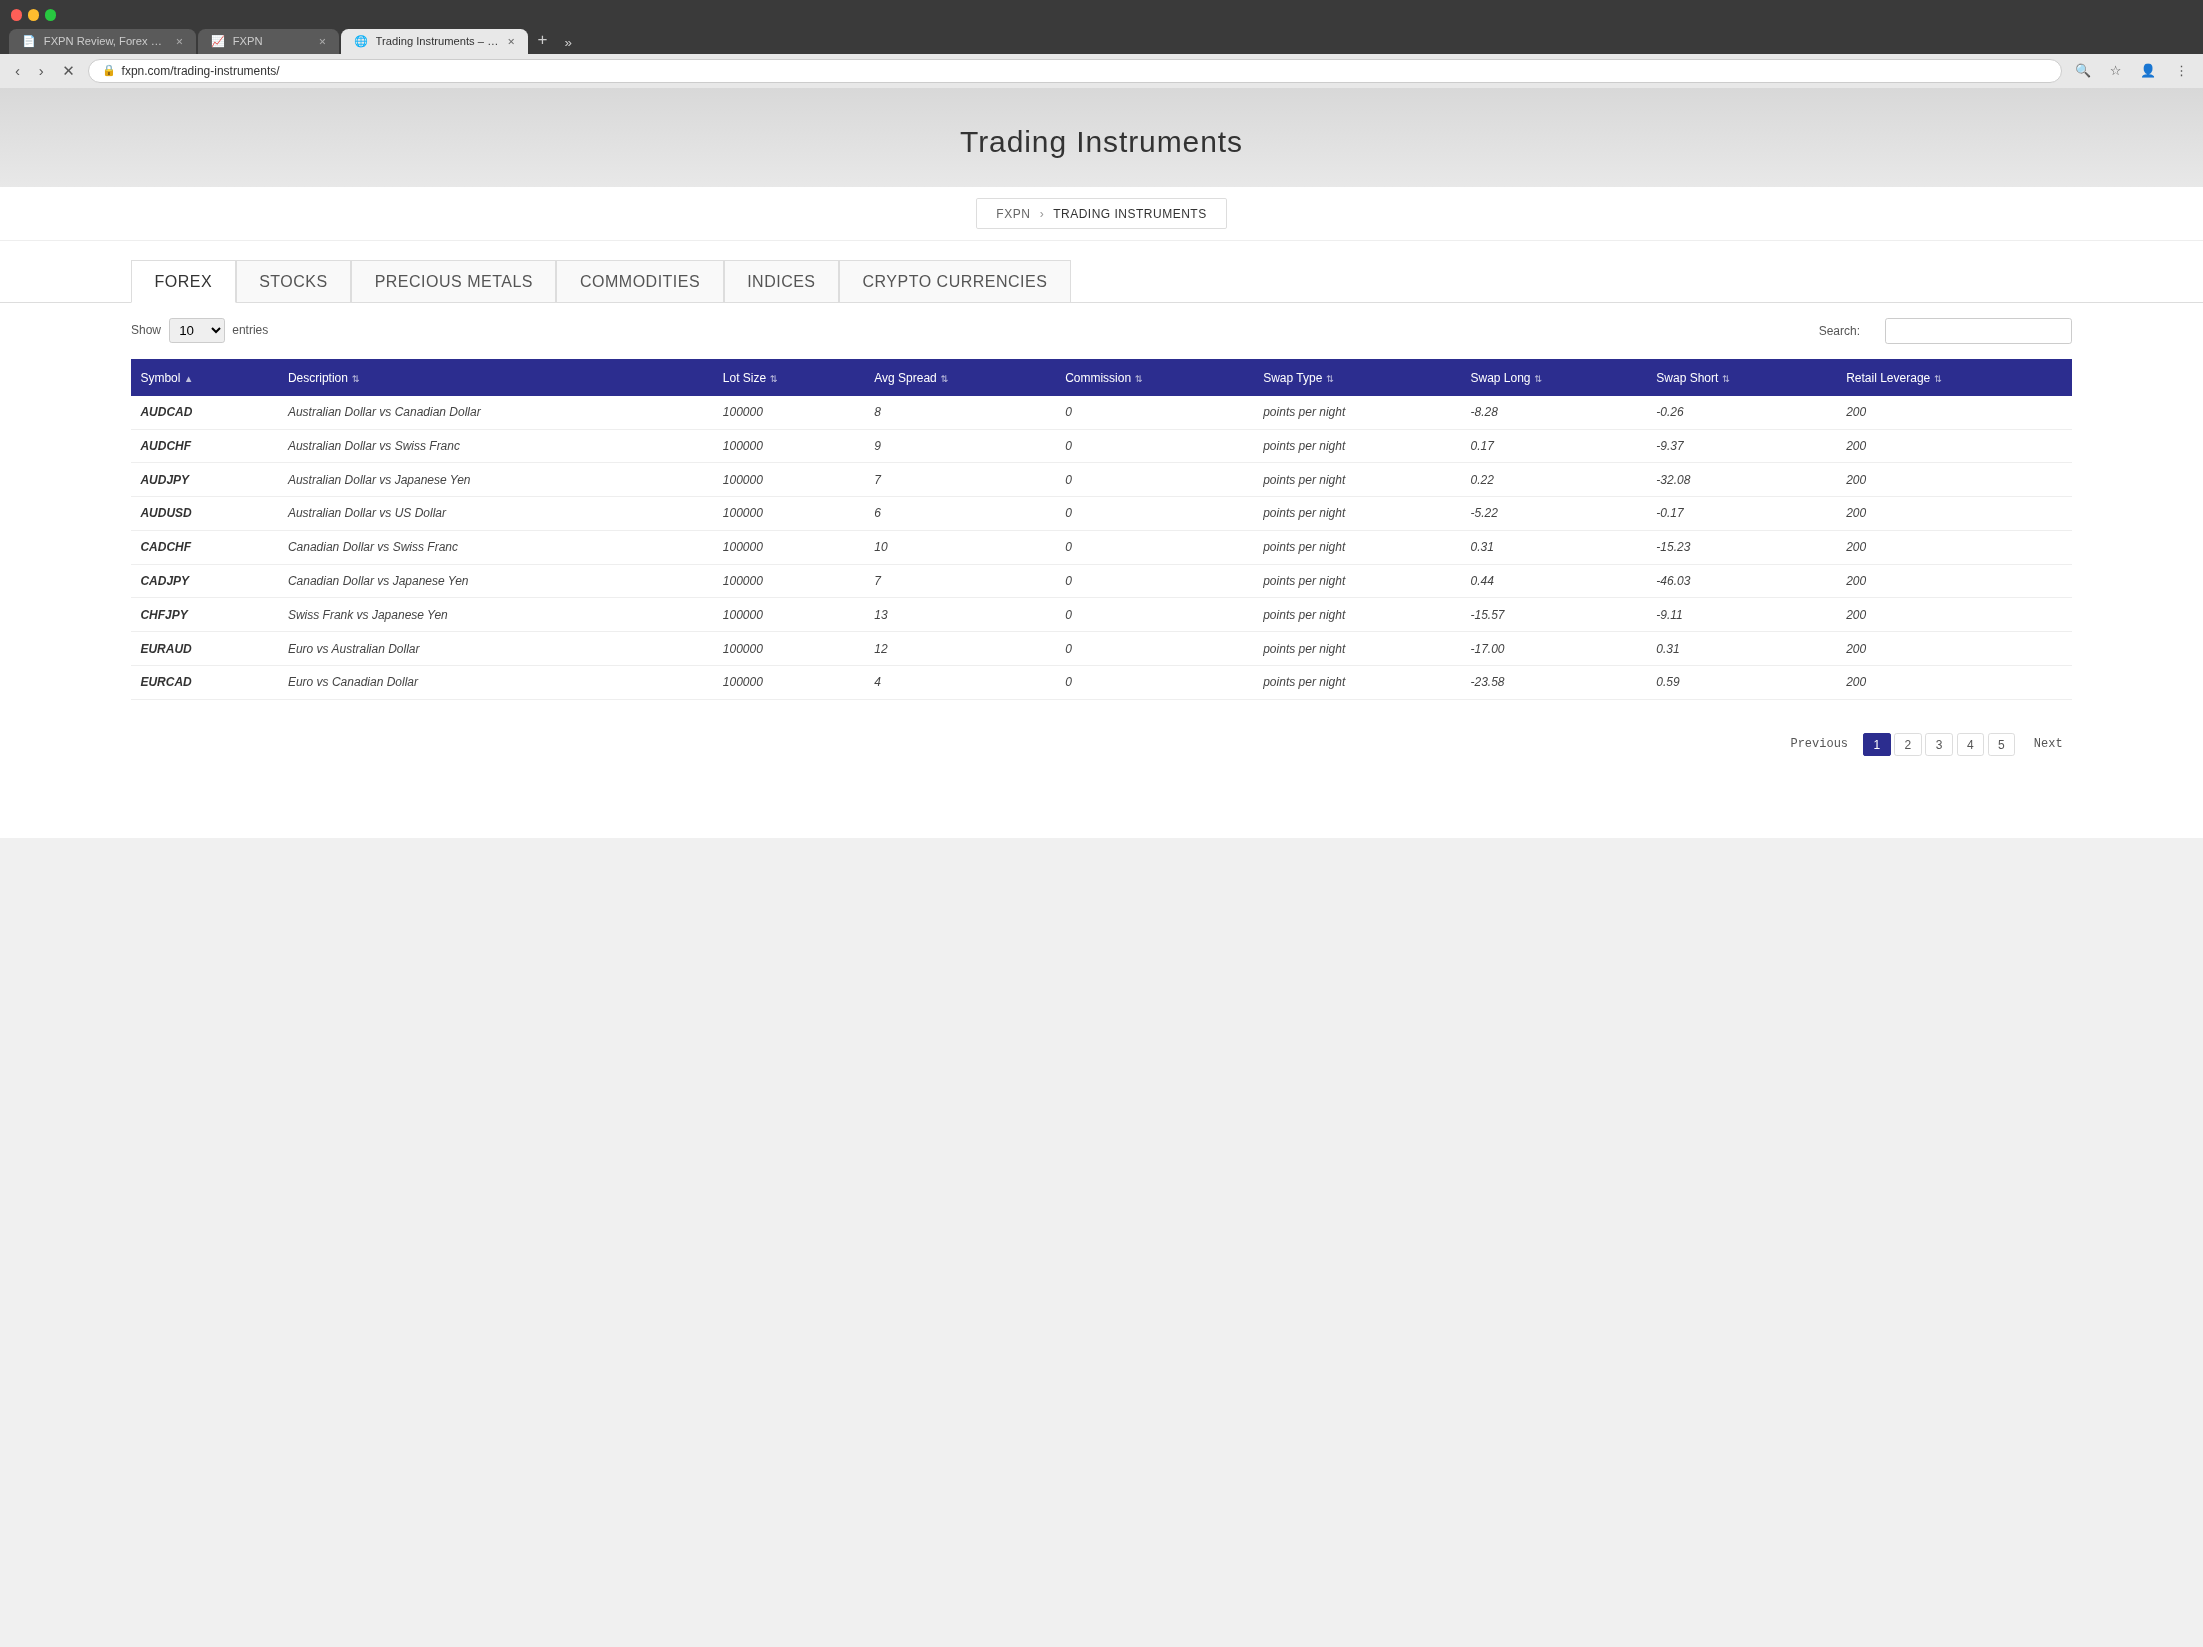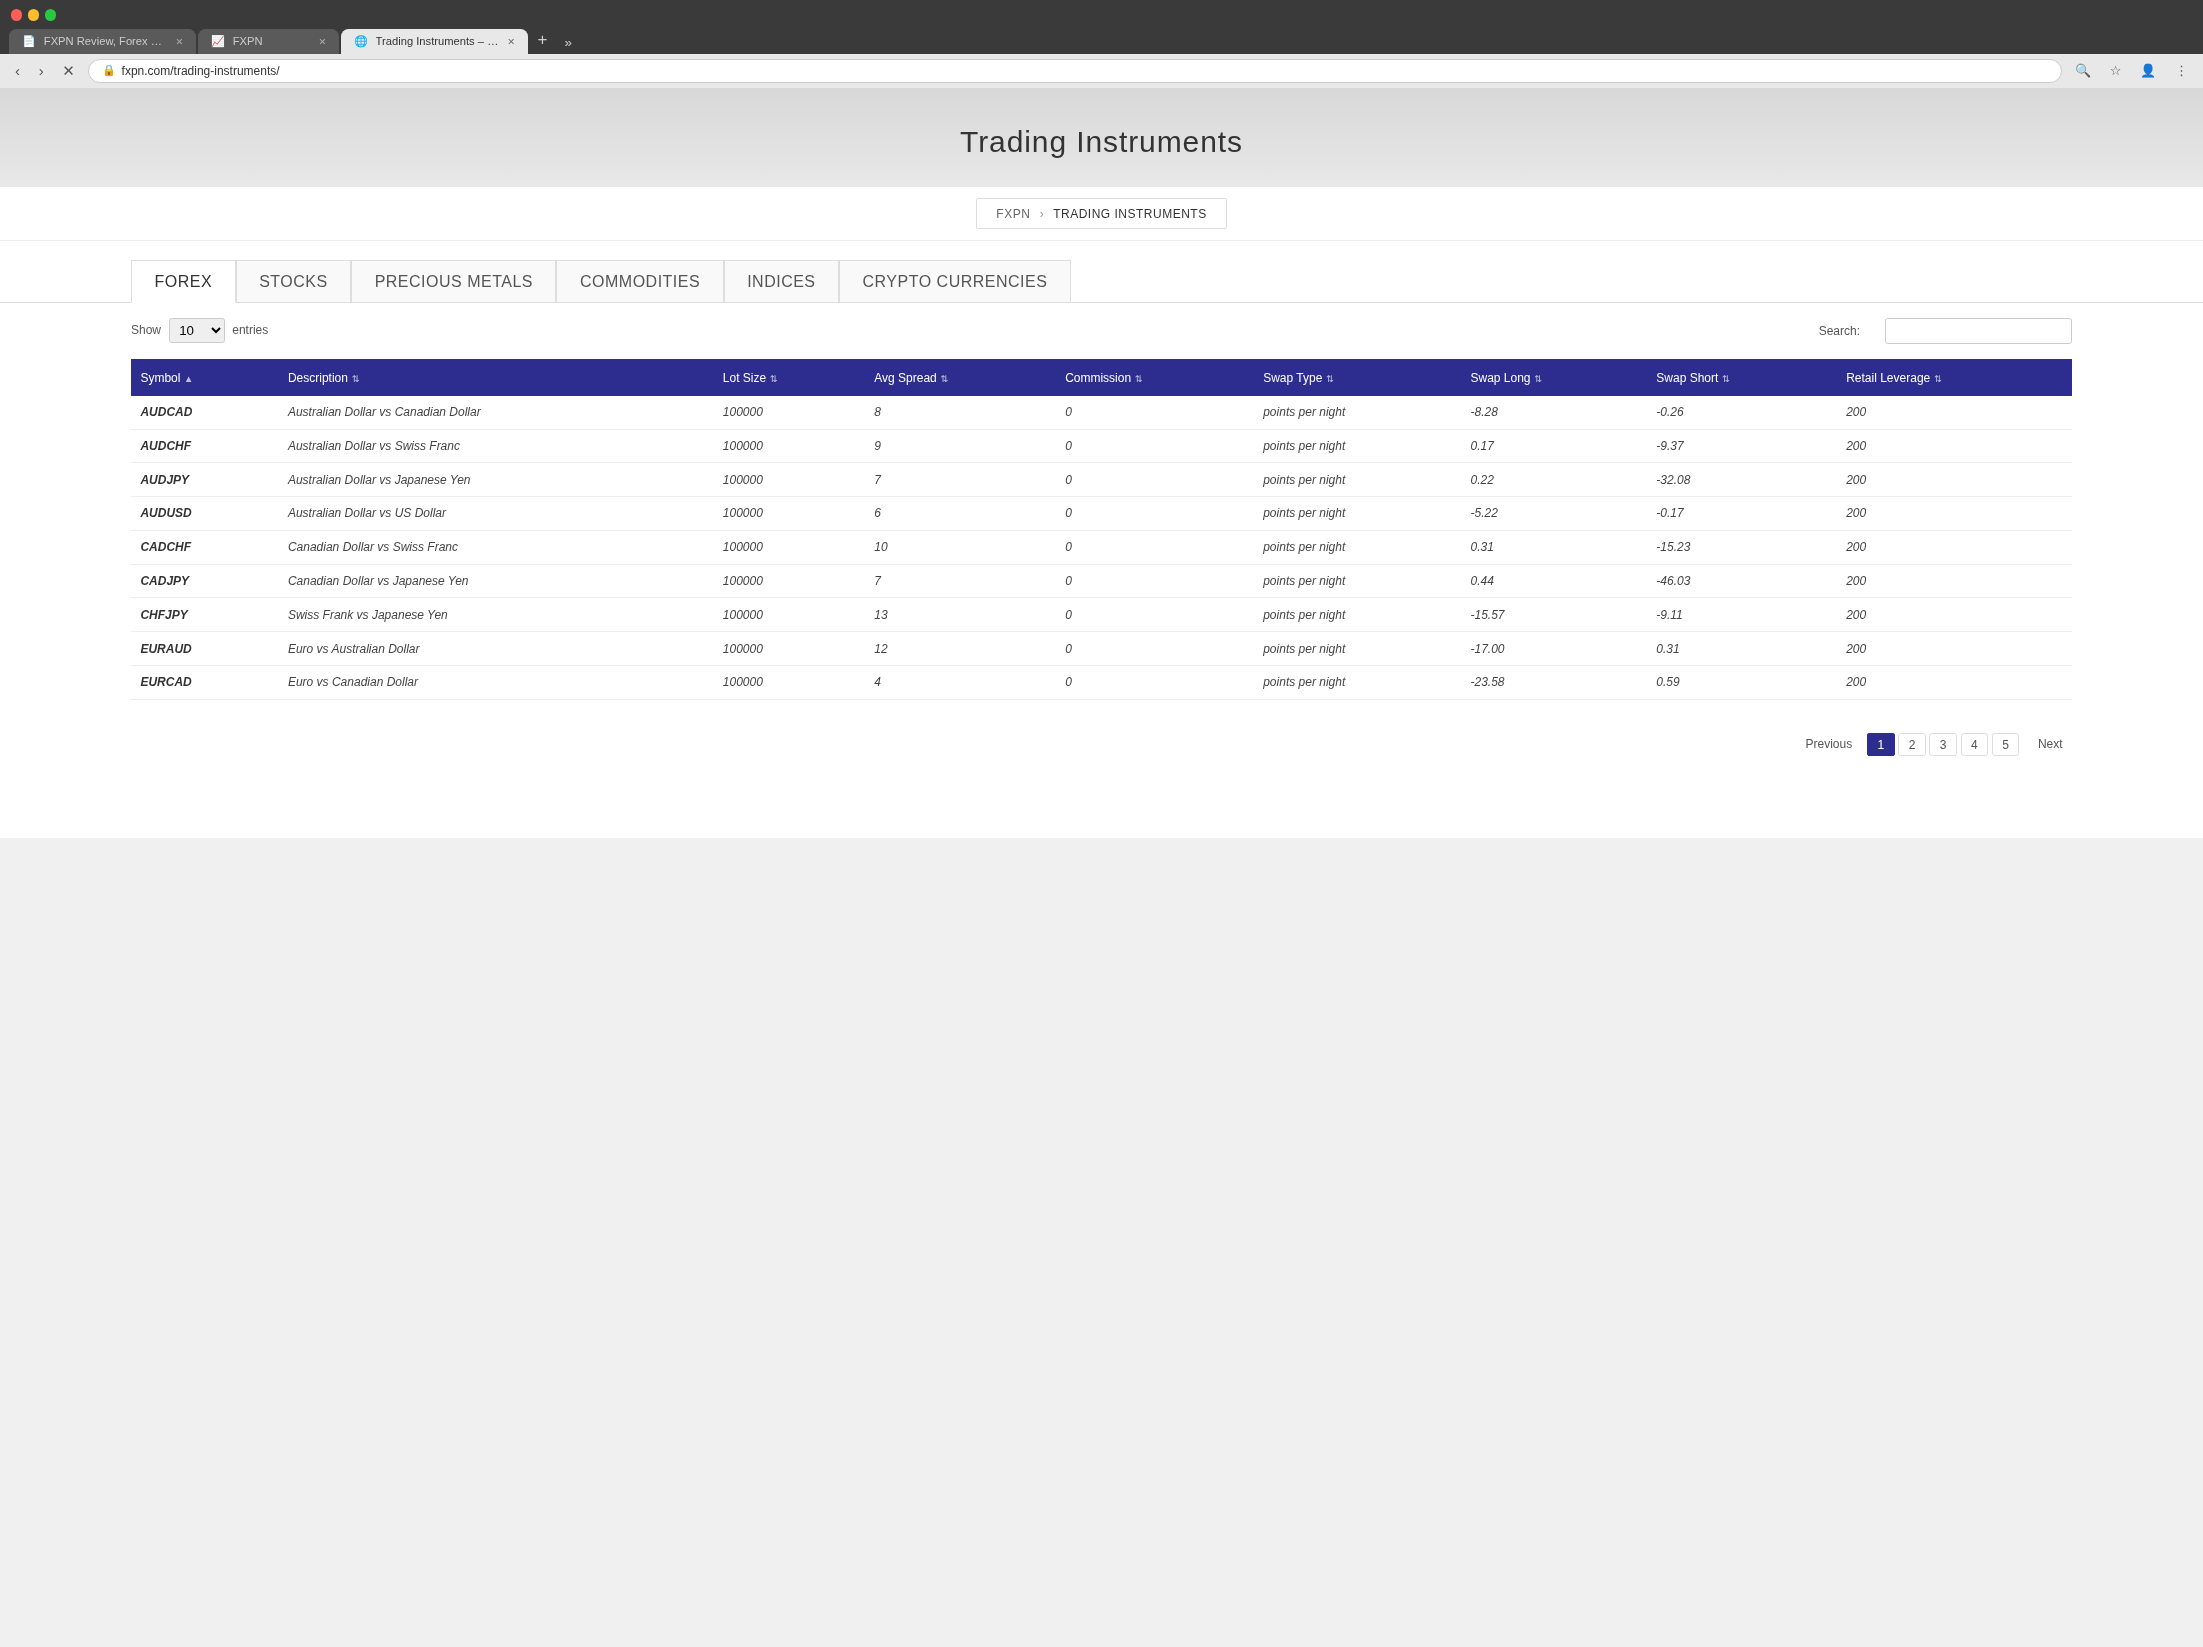--- a/index.html
+++ b/index.html
@@ -59,21 +59,21 @@
     thead th { padding: 11.2px 9.4px; text-align: left; font-weight: 500; cursor: pointer; position: relative; white-space: nowrap; }
     thead th .sort-icon { margin-left: 3.7px; opacity: 0.7; font-size: 9.4px; }
     tbody tr { border-bottom: 0.9px solid #eee; font-style: italic; }
     tbody td { padding: 9.4px 9.4px; color: #444; vertical-align: top; }
     .symbol-col { font-weight: 600; color: #333; white-space: nowrap; }
 
     
     .pagination { padding: 15px 131px; background: white; display: flex; justify-content: flex-end; align-items: center; gap: 5.6px; }
     .page-btn { padding: 3.7px 9.4px; border: 0.9px solid #ddd; background: white; color: #555; cursor: pointer; border-radius: 2.8px; font-size: 12px; }
     .page-btn.active { background: #2c2d8f; color: white; border-color: #2c2d8f; }
-    .page-text { color: #555; font-size: 12px; }
+    .page-text { color: #555; font-size: 12px; font-family: Liberation Mono, monospace; }
   </style>
 </head>
 <body>
 
 <div style="background:#3a3a3a;">
   <div class="traffic-lights">
     <div class="light red"></div>
     <div class="light yellow"></div>
     <div class="light green"></div>
   </div>

